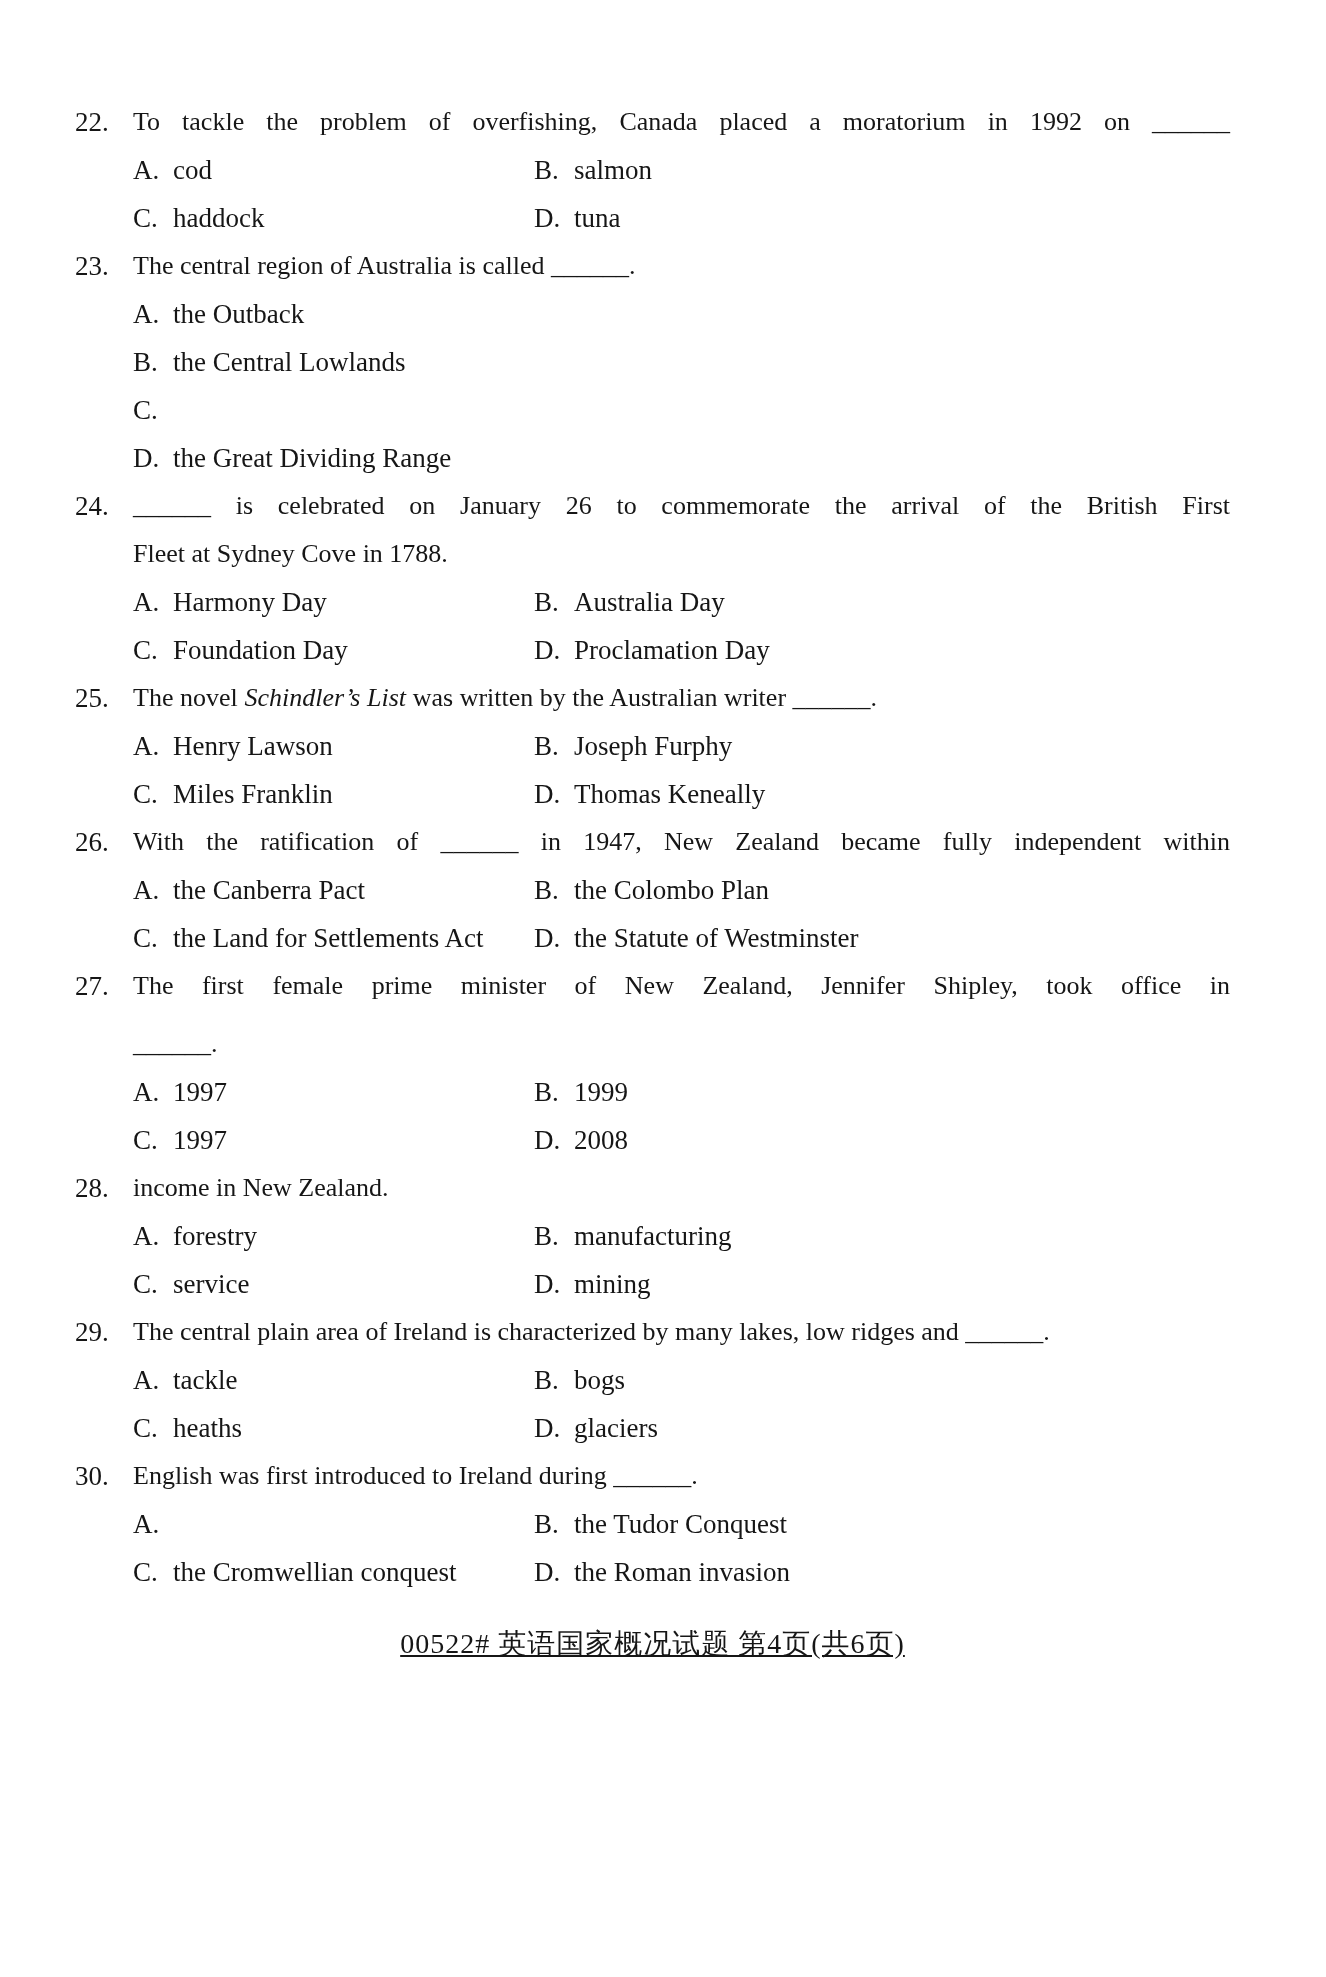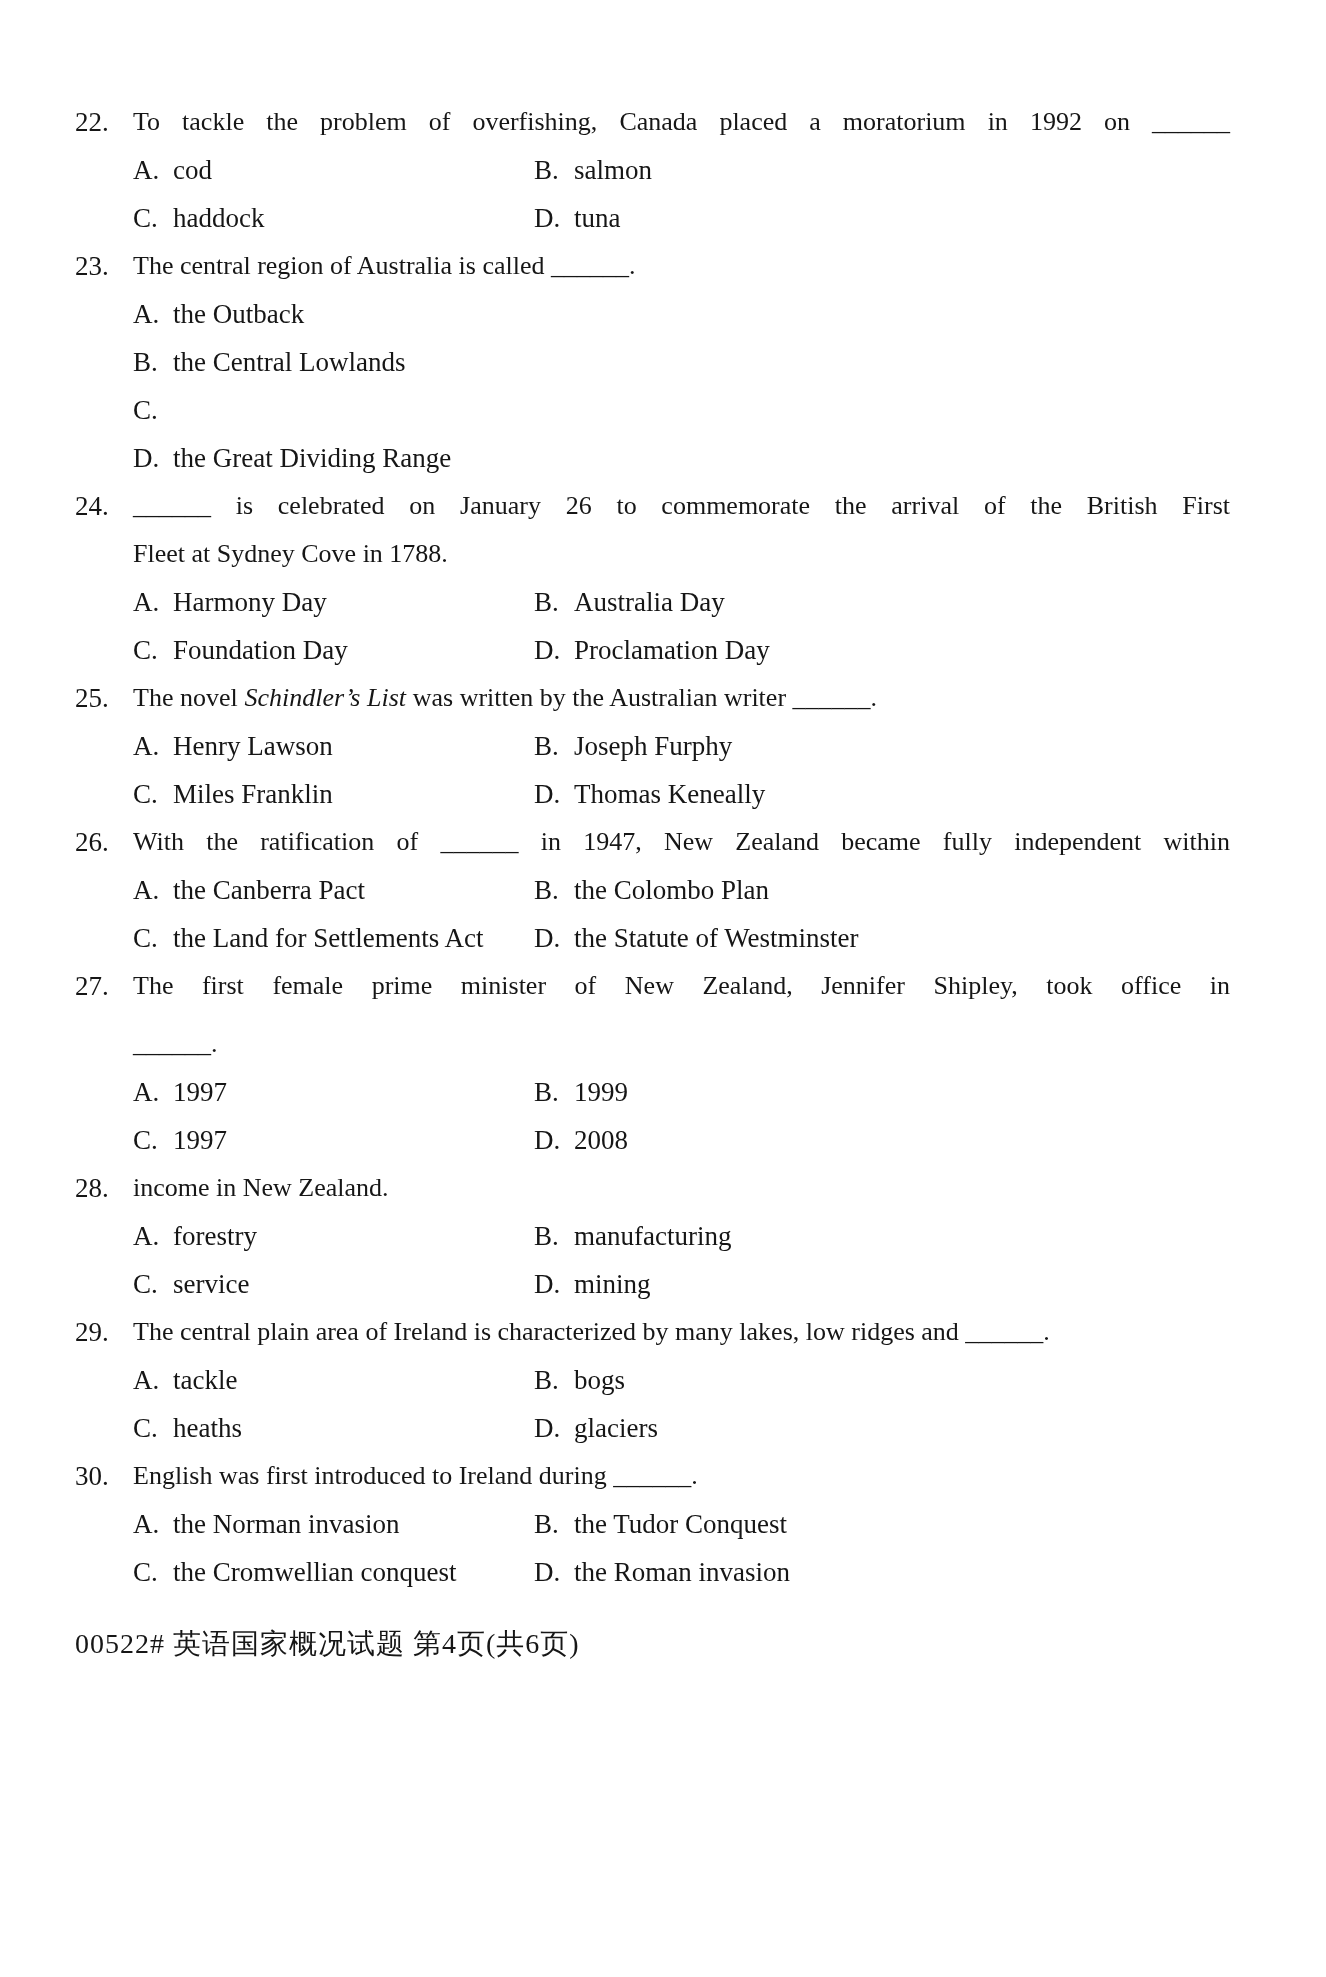--- a/index.html
+++ b/index.html
@@ -18,21 +18,21 @@
   .line { font-size:26px; line-height:48px; white-space:nowrap; }
   .line.just { white-space:normal; text-align:justify; text-align-last:justify; }
   .line.gap { margin-top:10px; }
   .line > span + span { margin-left:0.26em; }
   .it { font-style:italic; }
   .opts { display:grid; }
   .opts.two { grid-template-columns:401px 1fr; }
   .opts.one { grid-template-columns:1fr; }
   .opt { display:flex; font-size:27px; line-height:48px; white-space:nowrap; }
   .olabel { flex:0 0 40px; width:40px; }
-  .footer { margin-top:26px; font-size:28px; line-height:44px; letter-spacing:1px; }
+  .footer { margin-top:26px; font-size:28px; line-height:44px; text-align:center; letter-spacing:1px;text-decoration:underline; }
 </style>
 </head>
 <body>
 
 <div class="content">
 
   <div class="q">
     <div class="qnum">22.</div>
     <div class="qbody">
       <div class="line just">To tackle the problem of overfishing, Canada placed a moratorium in 1992 on ______</div>
@@ -235,21 +235,20 @@
     </div>
   </div>
 
   <div class="q">
     <div class="qnum">30.</div>
     <div class="qbody">
       <div class="line">English was first introduced to Ireland during ______.</div>
       <div class="opts two">
         <div class="opt">
             <span class="olabel">A.</span>
-            <span class="otext">the Norman invasion</span>
           </div>
         <div class="opt">
             <span class="olabel">B.</span>
             <span class="otext">the Tudor Conquest</span>
           </div>
         <div class="opt">
             <span class="olabel">C.</span>
             <span class="otext">the Cromwellian conquest</span>
           </div>
         <div class="opt">

